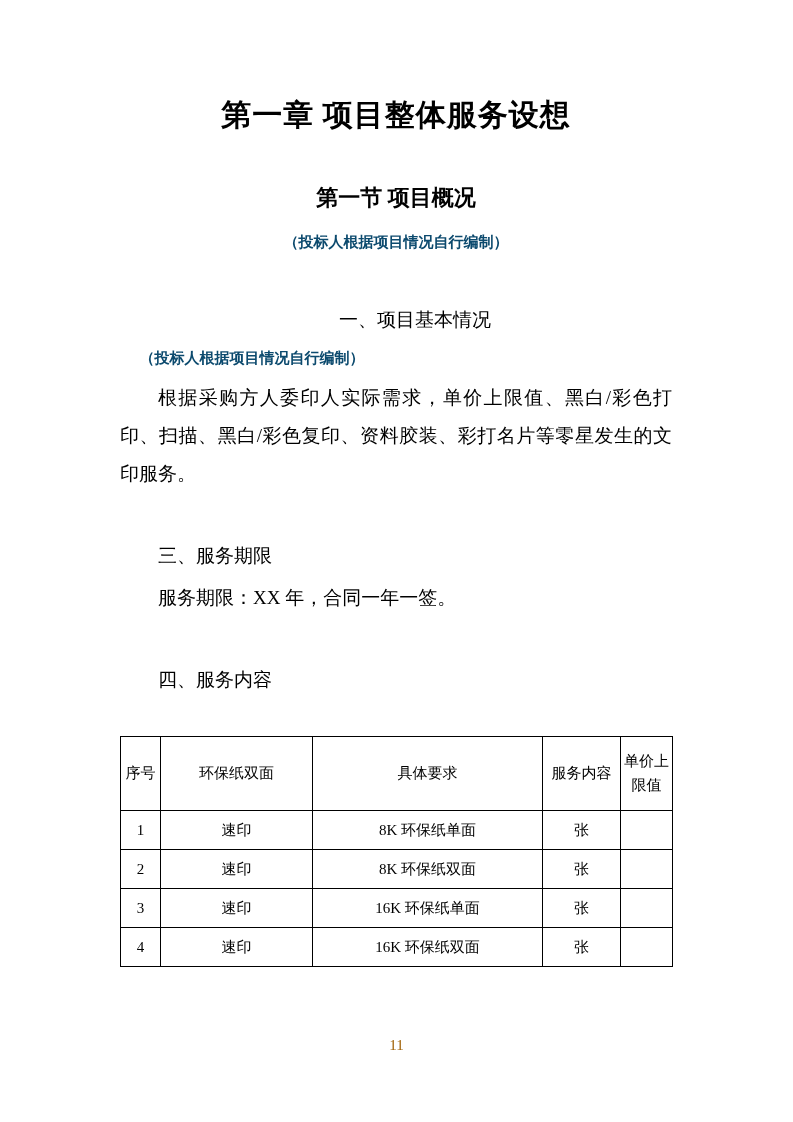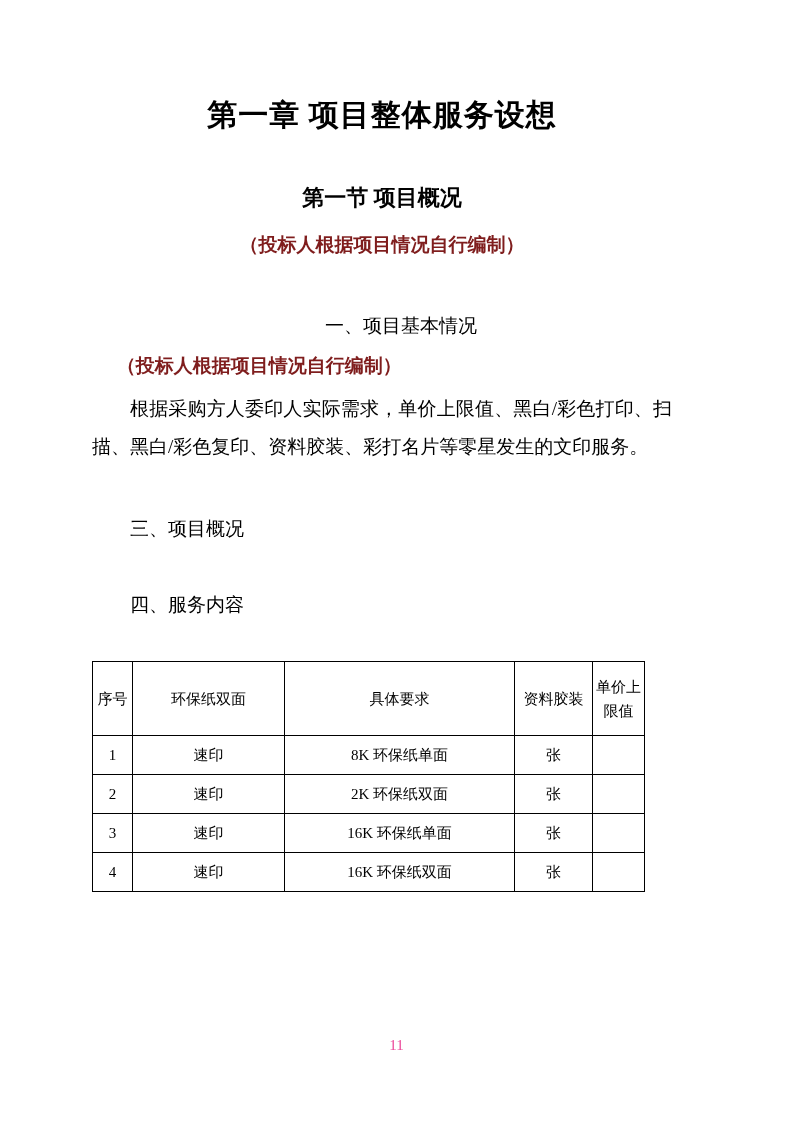--- a/index.html
+++ b/index.html
@@ -5,41 +5,41 @@
   * { box-sizing: border-box; }
   html, body { margin: 0; padding: 0; background: #ffffff; }
   .page {
     position: relative;
     width: 793px;
     height: 1122px;
     margin: 0 auto;
     background: #ffffff;
     color: #000000;
     font-family: "Liberation Serif", "DejaVu Serif", serif;
-    padding: 0 121px 0 92px;
+    padding: 0 121px 0 120px;
     overflow: hidden;
   }
   .chapter-title {
     margin: 96px 0 0 0;
     font-size: 30px;
     font-weight: bold;
     text-align: center;
     letter-spacing: 1px;
     line-height: 1.25;
   }
   .section-title {
     margin: 50px 0 15px 0;
     font-size: 22px;
     font-weight: bold;
     text-align: center;
     line-height: 1.3;
   }
   .red-note {
-    color: #7f1d1d;
-    font-size: 19px;
+    color: #0c4a6e;
+    font-size: 15px;
     font-weight: bold;
     line-height: 1.4;
   }
   .red-note.centered {
     margin: 20px 0 0 0;
     text-align: center;
   }
   .red-note.left {
     margin: 14px 0 0 0;
     text-indent: 1.3em;
@@ -79,75 +79,76 @@
   }
   table.service-table thead tr { height: 74px; margin-top: 40px; }
   table.service-table tbody tr { height: 39px; }
   .page-number {
     position: absolute;
     bottom: 68px;
     left: 0;
     width: 100%;
     text-align: center;
     font-size: 15px;
-    color: #ec4899;
+    color: #a16207;
   }
 </style>
 </head>
 <body>
 
 <div class="page">
 
   <h1 class="chapter-title">第一章 项目整体服务设想</h1>
 
   <h2 class="section-title">第一节 项目概况</h2>
 
   <p class="red-note centered">（投标人根据项目情况自行编制）</p>
 
   <p class="heading first">一、项目基本情况</p>
 
   <p class="red-note left">（投标人根据项目情况自行编制）</p>
 
 
   <p class="body-text">根据采购方人委印人实际需求，单价上限值、黑白/彩色打印、扫描、黑白/彩色复印、资料胶装、彩打名片等零星发生的文印服务。</p>
 
-  <p class="heading spaced">三、项目概况</p>
+  <p class="heading spaced">三、服务期限</p>
 
+  <p class="body-text">服务期限：XX 年，合同一年一签。</p>
 
   <p class="heading spaced">四、服务内容</p>
 
   <table class="service-table">
     <colgroup>
       <col style="width:40px">
       <col style="width:152px">
       <col style="width:230px">
       <col style="width:78px">
       <col style="width:52px">
     </colgroup>
     <thead>
       <tr>
         <th>序号</th>
         <th>环保纸双面</th>
         <th>具体要求</th>
-        <th>资料胶装</th>
+        <th>服务内容</th>
         <th>单价上限值</th>
       </tr>
     </thead>
     <tbody>
       <tr>
         <td>1</td>
         <td>速印</td>
         <td>8K 环保纸单面</td>
         <td>张</td>
         <td></td>
       </tr>
       <tr>
         <td>2</td>
         <td>速印</td>
-        <td>2K 环保纸双面</td>
+        <td>8K 环保纸双面</td>
         <td>张</td>
         <td></td>
       </tr>
       <tr>
         <td>3</td>
         <td>速印</td>
         <td>16K 环保纸单面</td>
         <td>张</td>
         <td></td>
       </tr>

